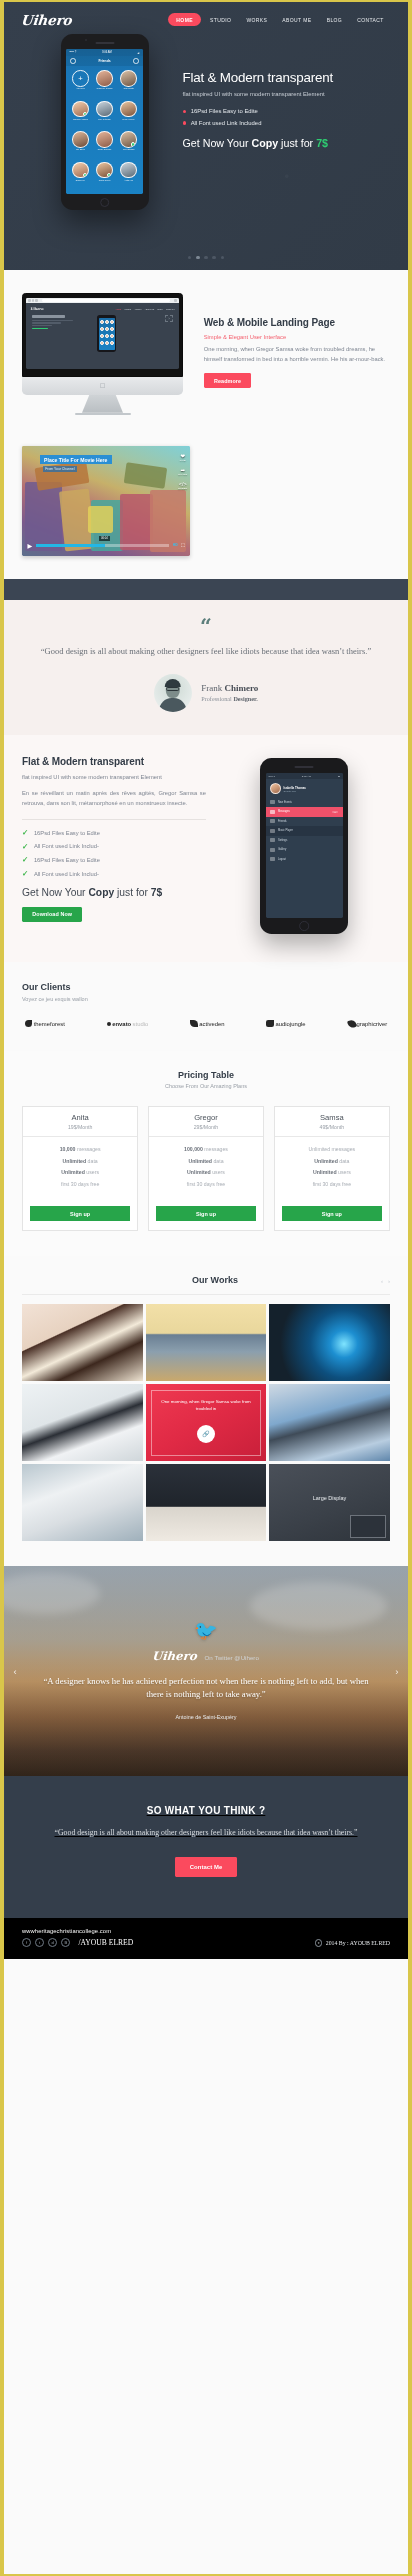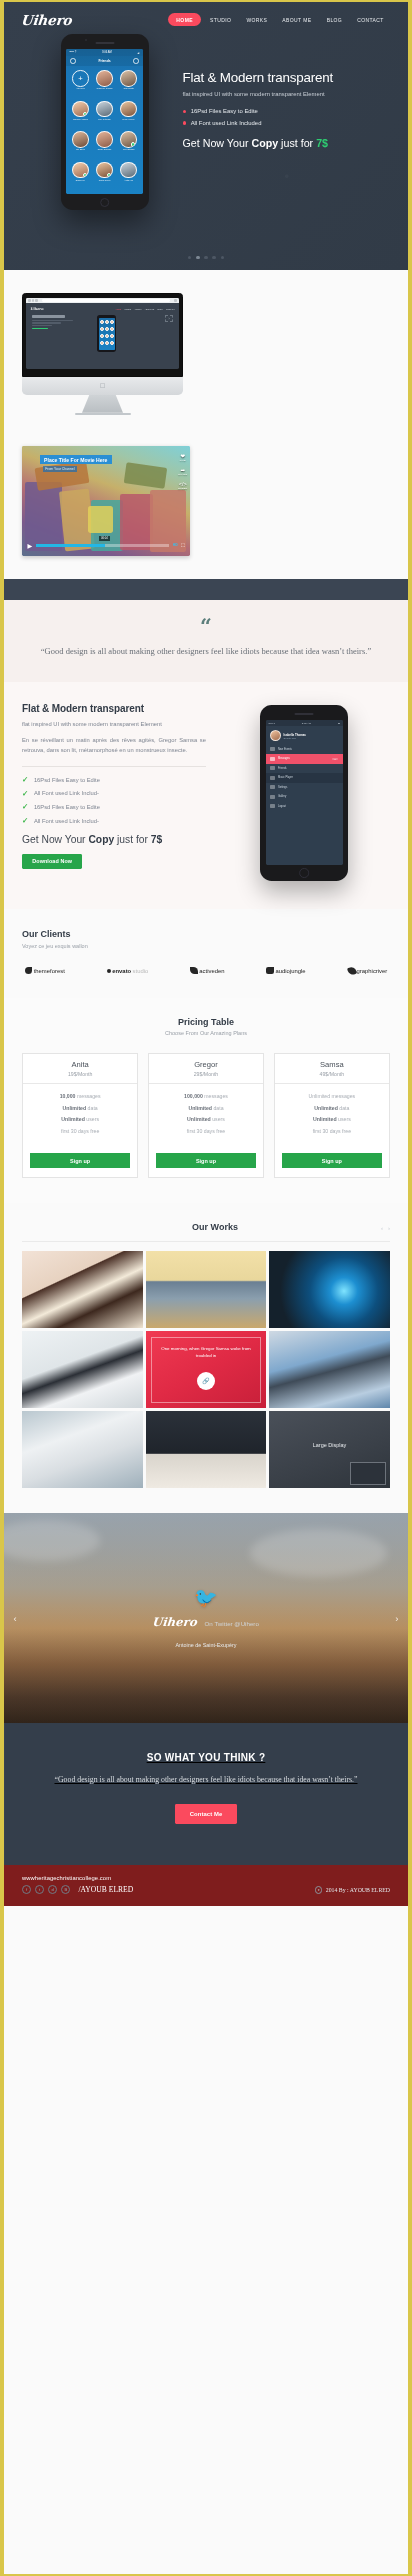--- a/index.html
+++ b/index.html
@@ -371,21 +371,21 @@
   }
   .contact h3 { color:#fff; font-size:10px; letter-spacing:0.3px; }
   .contact p {
     font-family:"Liberation Serif", serif; color:#d9dde1; font-size:7.8px;
     line-height:1.6; margin-top: 11px;
   }
   .contact .btn { margin-top: 18px; padding: 6.9px 15px; font-size: 5.9px; }
 
   
   .footer {
-    background: #7f1d1d; padding: 9.6px 18px 12.4px;
+    background: #000000; padding: 9.6px 18px 12.4px;
     display:flex; align-items:flex-end; justify-content:space-between;
   }
   .f-site { color:#fff; font-size:5.8px; letter-spacing:0.1px; }
   .f-row { display:flex; align-items:center; gap:4.1px; margin-top:4.1px;}
   .f-ico {
     width:9px;height:9px;border-radius:50%; border:0.7px solid #707a85; color:#9aa3ad;
     font-size:4.1px; display:flex;align-items:center;justify-content:center; cursor:pointer;
   }
   .f-name { font-family:"Liberation Serif",serif; color:#fff; font-size:7.6px; margin-left:4.1px;}
   .f-copy { font-family:"Liberation Serif",serif; color:#e3e6e9; font-size:5.8px; display:flex; align-items:center; gap:3.4px;}
@@ -567,20 +567,26 @@
                 <div class="imac-arrow">›</div>
               </div>
             </div>
           </div>
           <div class="imac-chin">
               <span class="imac-apple"></span>
             </div>
           <div class="imac-stand"></div>
           <div class="imac-base"></div>
         </div>
+      </div>
+      <div class="col" style="padding-top:23.4px">
+        <h2 class="h2">Web &amp; Mobile Landing Page</h2>
+        <div class="kicker red">Simple &amp; Elegant User Interface</div>
+        <p class="body-txt">One morning, when Gregor Samsa woke from troubled dreams, he himself transformed in bed into a horrible vermin. He  his ar-mour-back.</p>
+        <div class="btn red">Readmore</div>
       </div>
     </div>
   </section>
 
   <section class="sec" style="padding-top:6.9px">
     <div class="split">
       <div class="col" style="flex:0 0 168px">
         <div class="video-thumb">
           <div class="vt-blobs">
             <i style="left:2.7px;top:36px;width:37px;height:69px;background:#6e5a8e;"></i>
@@ -611,20 +617,32 @@
         </div>
       </div>
     </div>
   </section>
 
   <div style="height:20.6px;background:#3b4553"></div>
 
   <section class="quote-sec">
     <div class="quote-mark">“</div>
     <div class="quote-text">“Good design is all about making other designers feel like idiots because that idea wasn’t theirs.”</div>
+    <div class="quote-person">
+      <div class="avatar">
+        <span class="body"></span>
+          <span class="head"></span>
+          <span class="hair"></span>
+          <span class="glass"></span>
+      </div>
+      <div>
+        <div class="q-name"><span>Frank </span><b>Chimero</b></div>
+        <div class="q-role"><span>Professional </span><b>Designer.</b></div>
+      </div>
+    </div>
   </section>
 
   <section class="feat-sec">
     <div class="feat-left">
       <h2 class="h2">Flat &amp; Modern transparent</h2>
       <p class="body-txt" style="margin-bottom:6.2px">flat inspired UI with some modern transparent Element</p>
       <p class="body-txt" style="text-align:justify">En se réveillant un matin après des rêves agités, Gregor Samsa se retrouva, dans son lit, métamorphosé en un monstrueux insecte.</p>
       <div class="feat-rule"></div>
       <ul class="check-list">
         <li>
@@ -810,20 +828,21 @@
   <section class="tw">
     <div class="tw-cloud" style="left:-13.7px;top:6.9px;width:110px;height:41px"></div>
     <div class="tw-cloud" style="right:20.6px;top:16.5px;width:137px;height:48px"></div>
     <div class="tw-arrow l">‹</div>
     <div class="tw-arrow r">›</div>
     <div class="tw-bird">🐦</div>
     <div class="tw-handle-row">
       <span class="tw-logo">Uihero</span>
       <span class="tw-handle"><span>On Twitter </span><span>@Uihero</span></span>
     </div>
+    <div class="tw-quote">“A designer knows he has achieved perfection not when there is nothing left to add, but when there is nothing left to take away.”</div>
     <div class="tw-author">Antoine de Saint-Exupéry</div>
   </section>
 
   <section class="contact">
     <h3>SO WHAT YOU THINK ?</h3>
     <p>“Good design is all about making other designers feel like idiots because that idea wasn’t theirs.”</p>
     <div class="btn red">Contact Me</div>
   </section>
 
   <footer class="footer">

